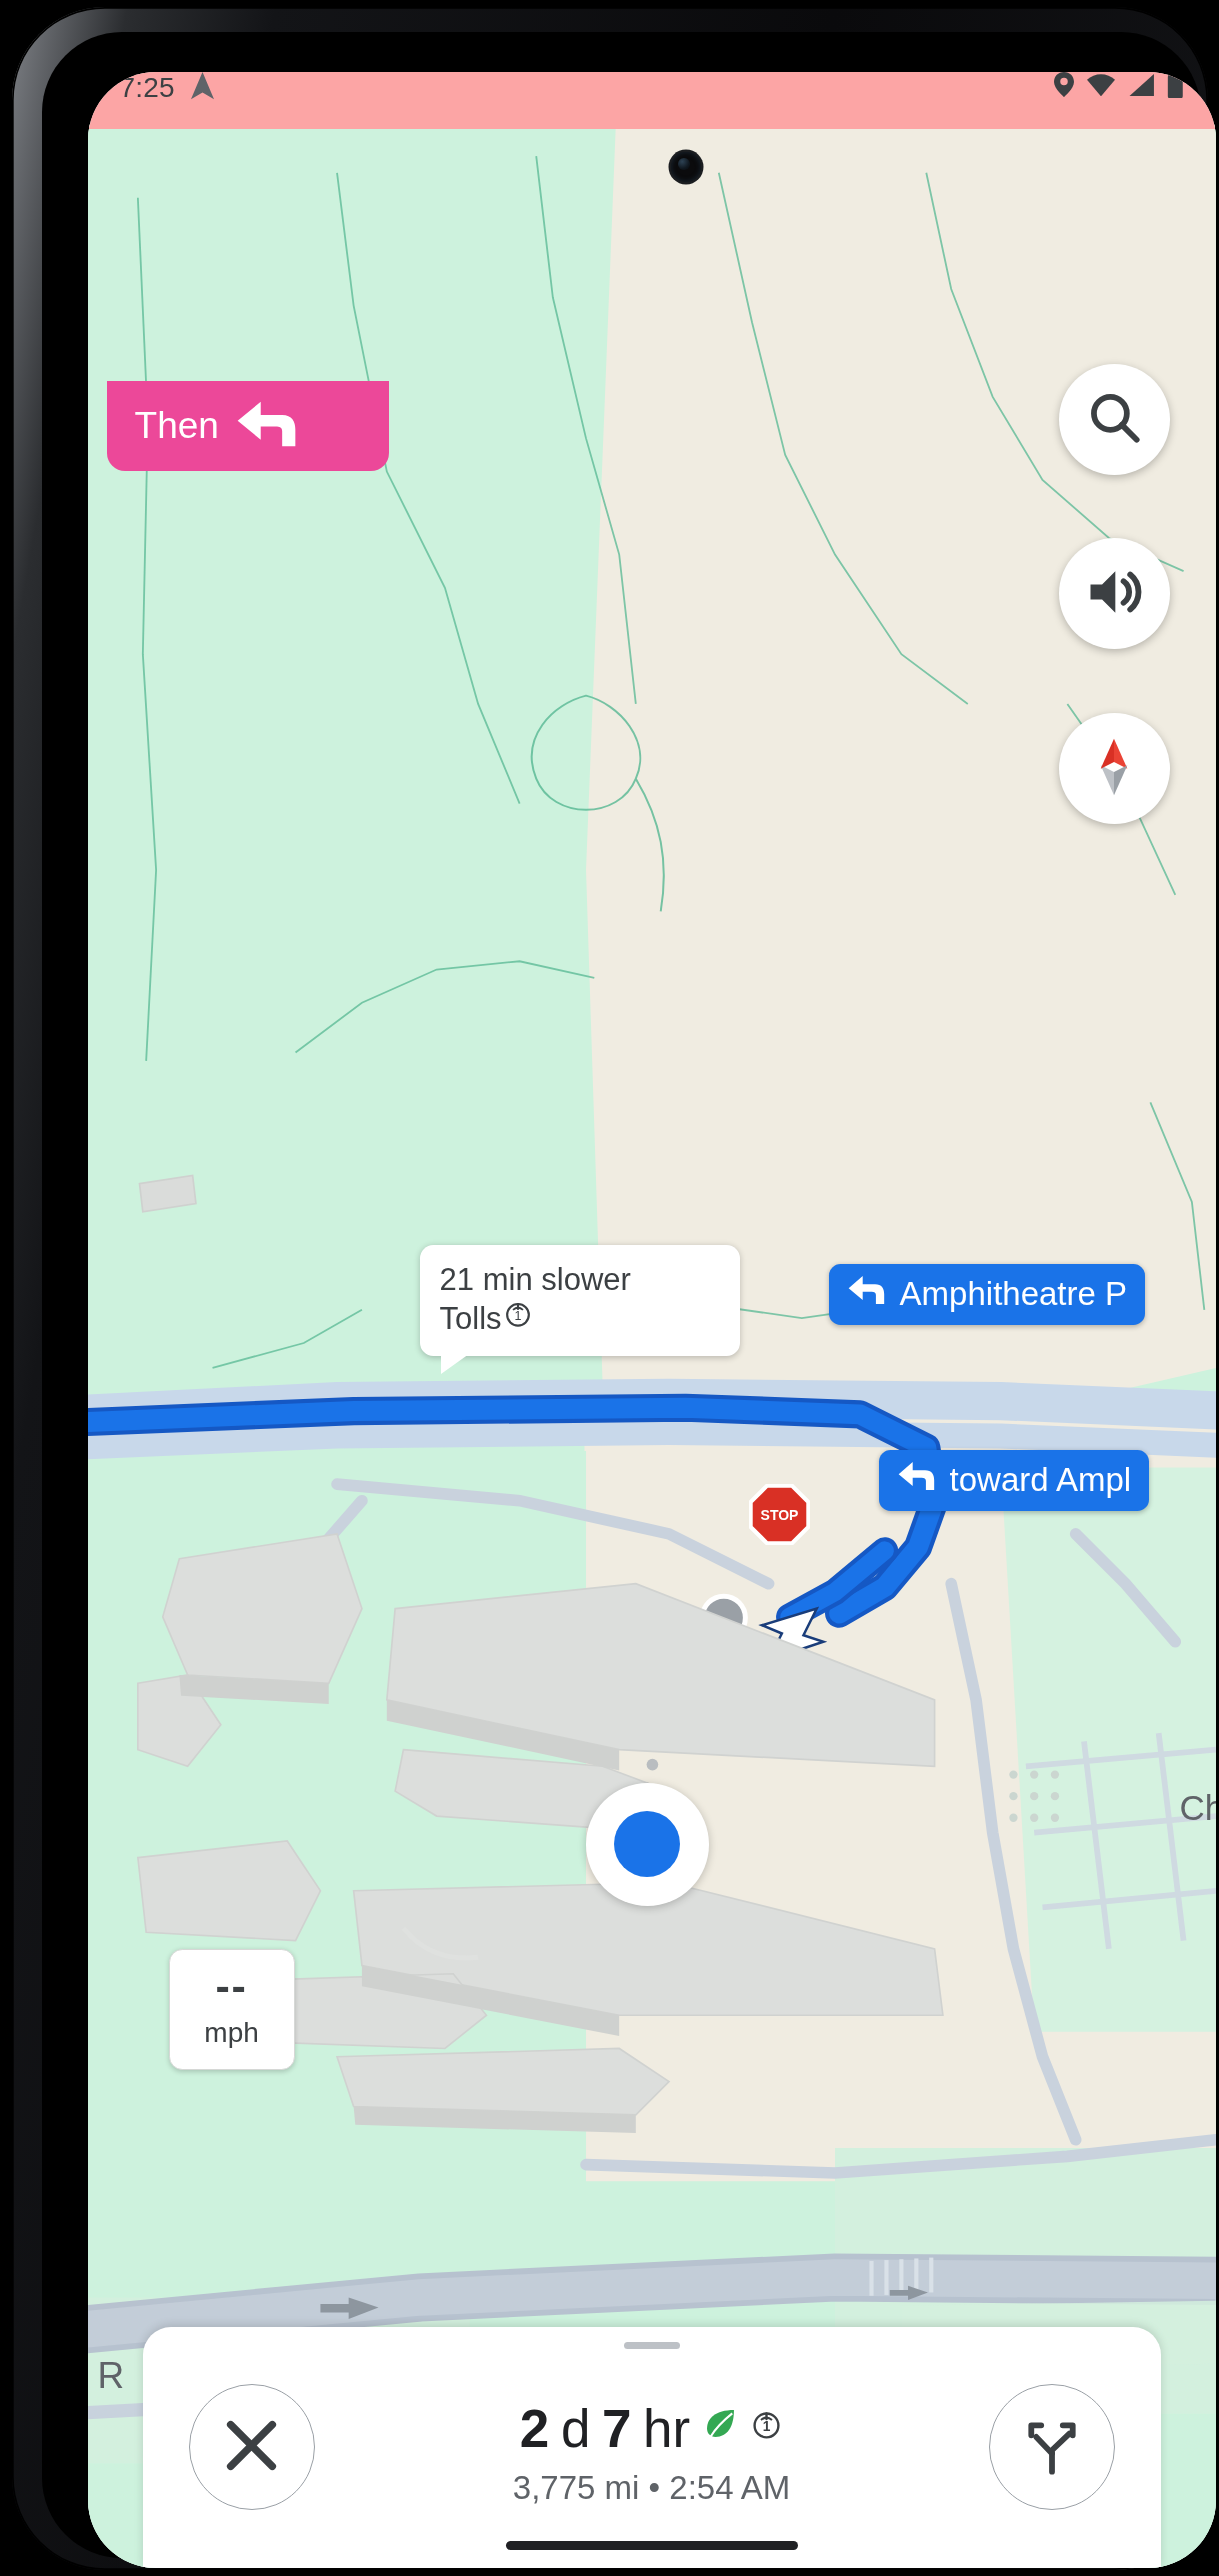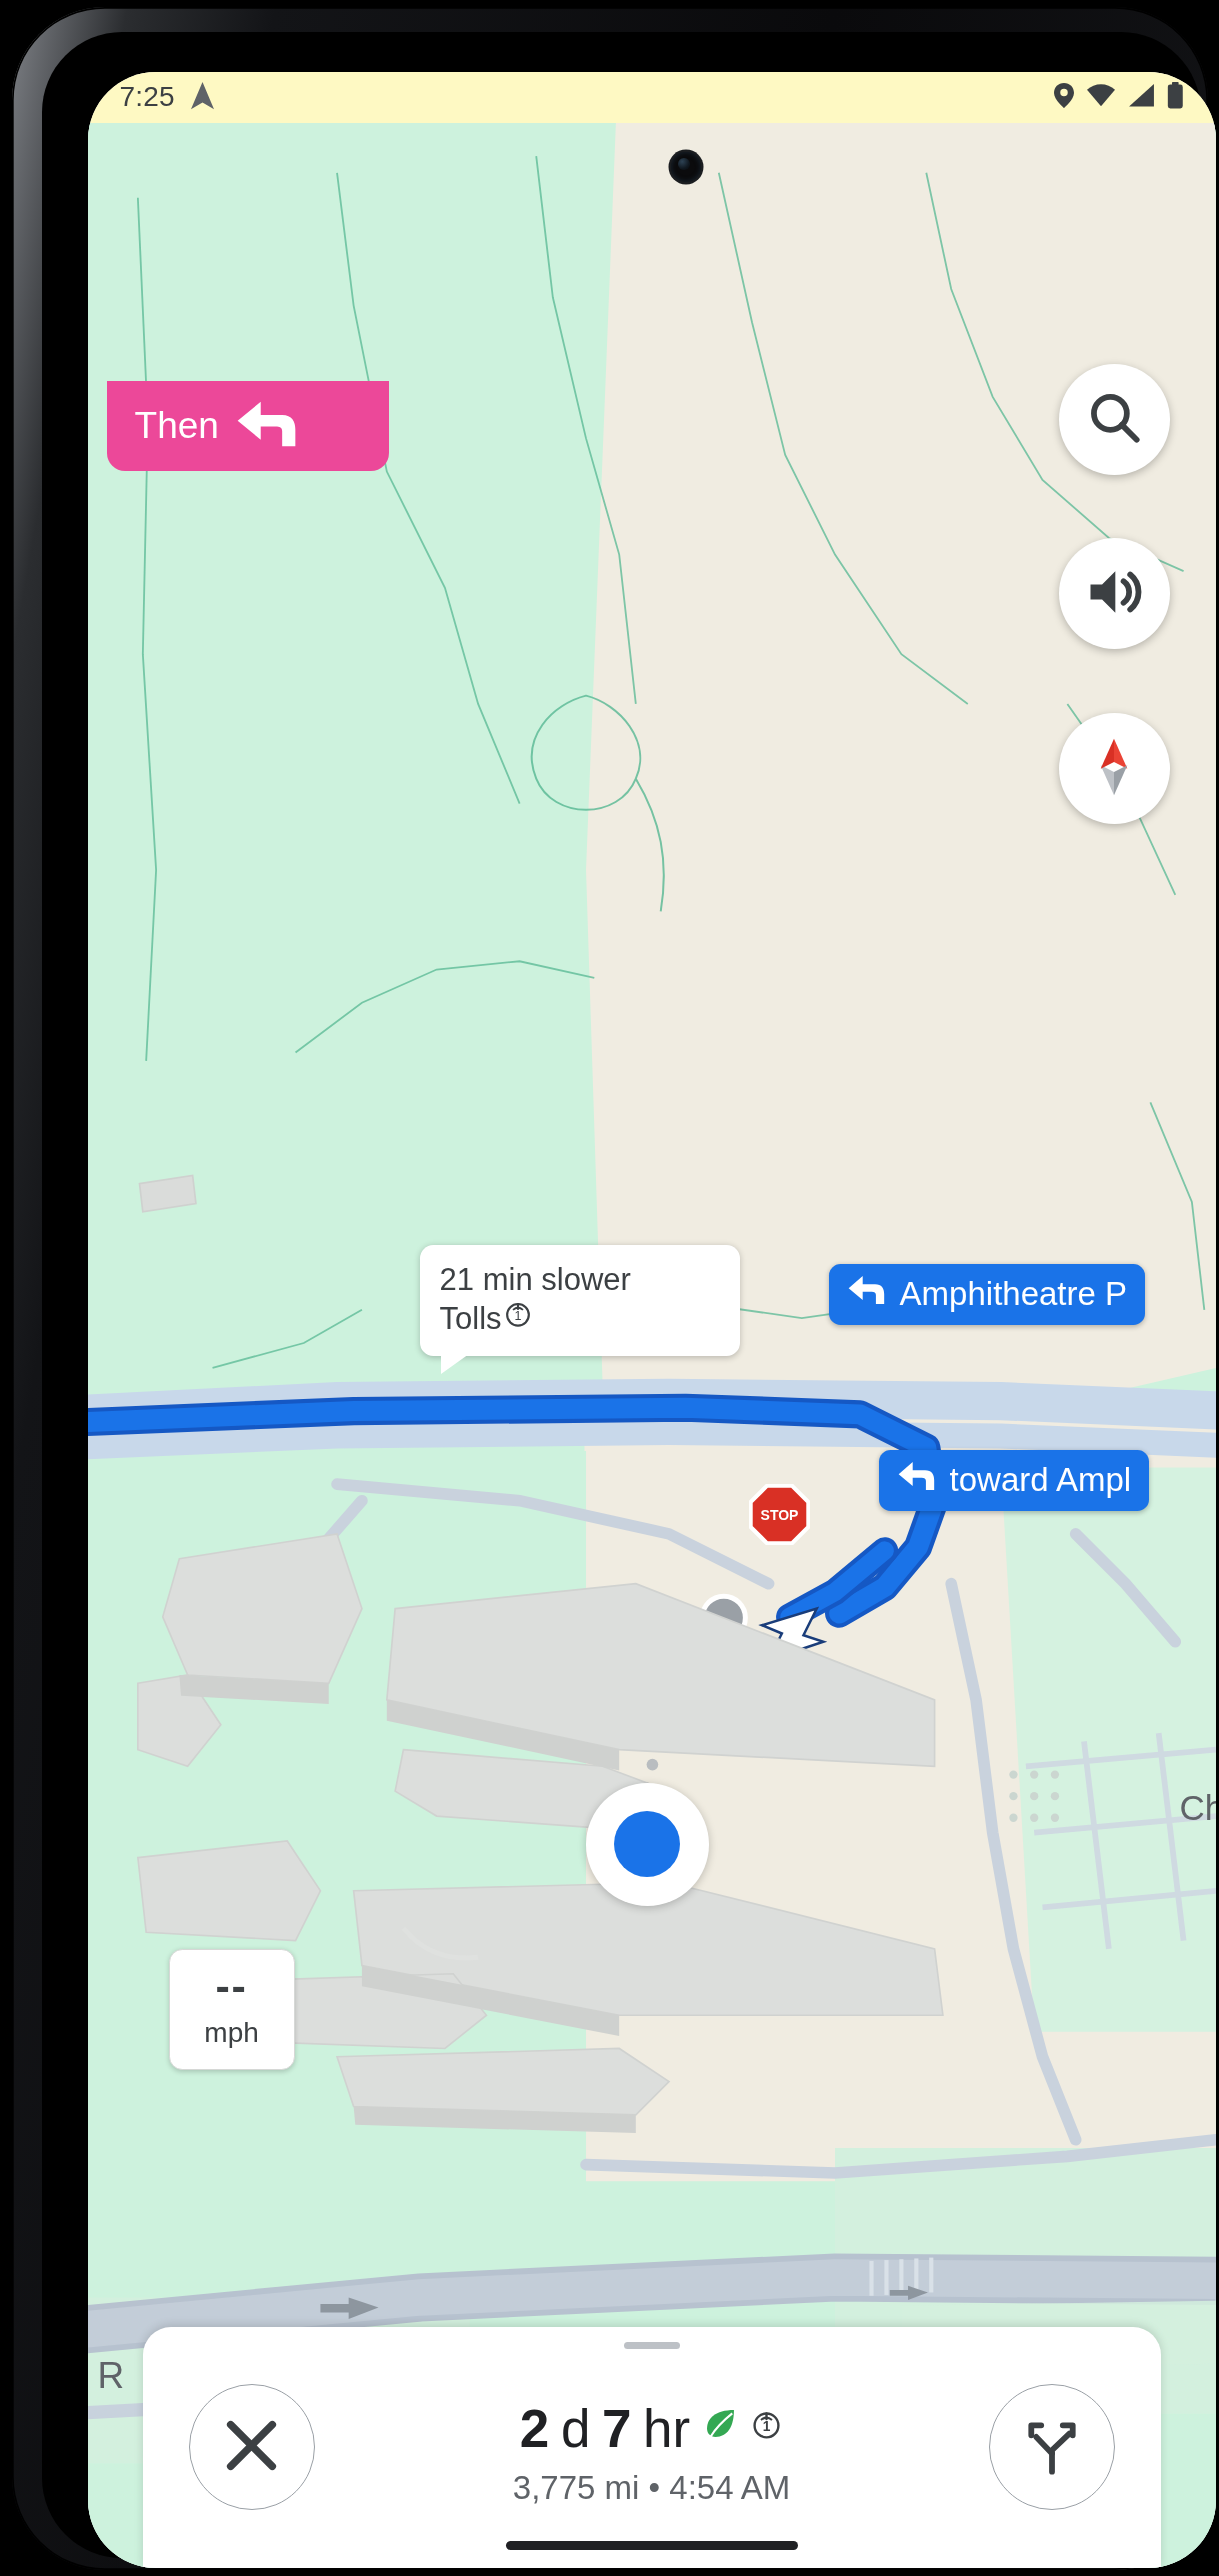--- a/index.html
+++ b/index.html
@@ -47,24 +47,24 @@
   }
   #camera-hole::after {
     content:""; position:absolute; left:7.5px; top:6.6px;
     width:11.6px; height:11.6px; border-radius:50%;
     background: radial-gradient(circle at 35% 30%, #2d4254 0%, #101820 60%, #05080b 100%);
   }
 
   
   #status-bar {
     position: absolute; left: 0; top: 0;
-    width: 1128px; height: 51px;
-    background: #fef9c3;
+    width: 1128px; height: 57px;
+    background: #fca5a5;
     z-index: 50;
-    display: flex; align-items: center;
+    display: flex; align-items: flex-start;
     padding: 0 32px;
   }
   #status-time {
     font-size: 28px; color: #3c4043; letter-spacing: 0.2px;
     font-family: "Liberation Sans", sans-serif;
   }
   #nav-arrow-status {
     margin-left: 15px; display: block;
   }
   #status-right {
@@ -550,21 +550,21 @@
               </span>
               <span class="toll-ico">
                 <svg width="33" height="33" viewBox="0 0 36 36" style="font-size:40px">
                   <circle cx="18" cy="19" r="13" stroke="#3c4043" stroke-width="2.6" fill="none"></circle>
                   <path d="M18 6 L18 12" stroke="#3c4043" stroke-width="2.6" stroke-linecap="round"></path>
                   <path d="M12 13 Q18 8 24 13" stroke="#3c4043" stroke-width="2.2" fill="none"></path>
                   <text x="18" y="25" font-size="15" text-anchor="middle" fill="#3c4043" font-family="Liberation Sans, sans-serif">1</text>
                 </svg>
               </span>
             </div>
-            <div id="detail-line">3,775 mi  •  4:54 AM</div>
+            <div id="detail-line">3,775 mi  •  2:54 AM</div>
           </div>
 
           <div class="circle-btn">
             <span>
               <svg width="58" height="58" viewBox="0 0 70 70">
                 <path d="M35 66 L35 40 L56 20" stroke="#3c4043" stroke-width="7" fill="none" stroke-linecap="round"></path>
                 <path d="M35 44 L16 24" stroke="#3c4043" stroke-width="7" fill="none" stroke-linecap="round"></path>
                 <path d="M48 10 L60 10 L60 22" stroke="#3c4043" stroke-width="7" fill="none" stroke-linecap="round" stroke-linejoin="round"></path>
                 <path d="M22 10 L10 10 L10 22" stroke="#3c4043" stroke-width="7" fill="none" stroke-linecap="round" stroke-linejoin="round"></path>
               </svg>

